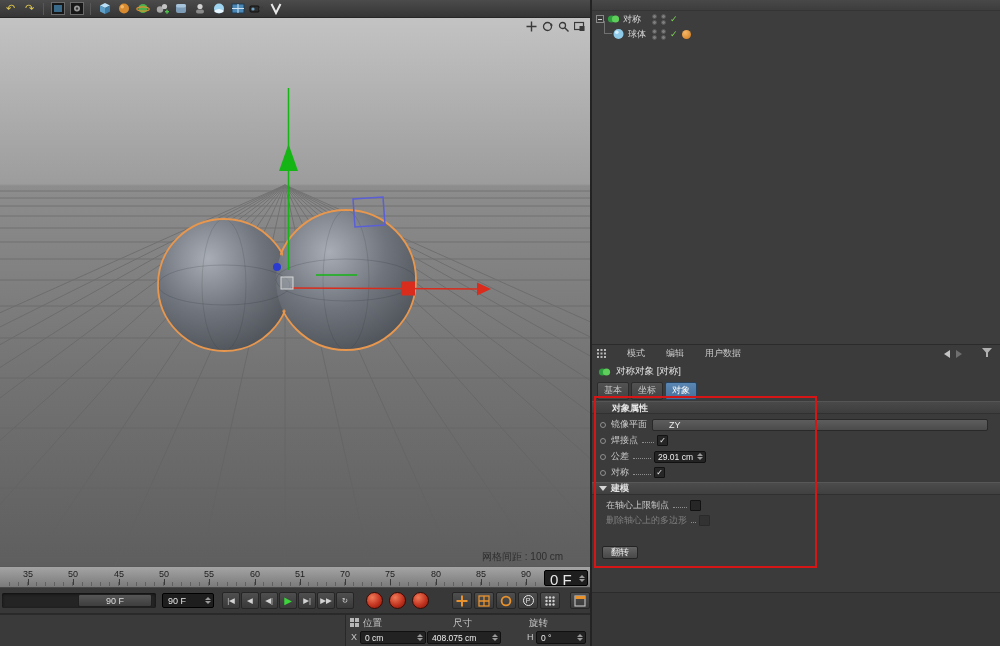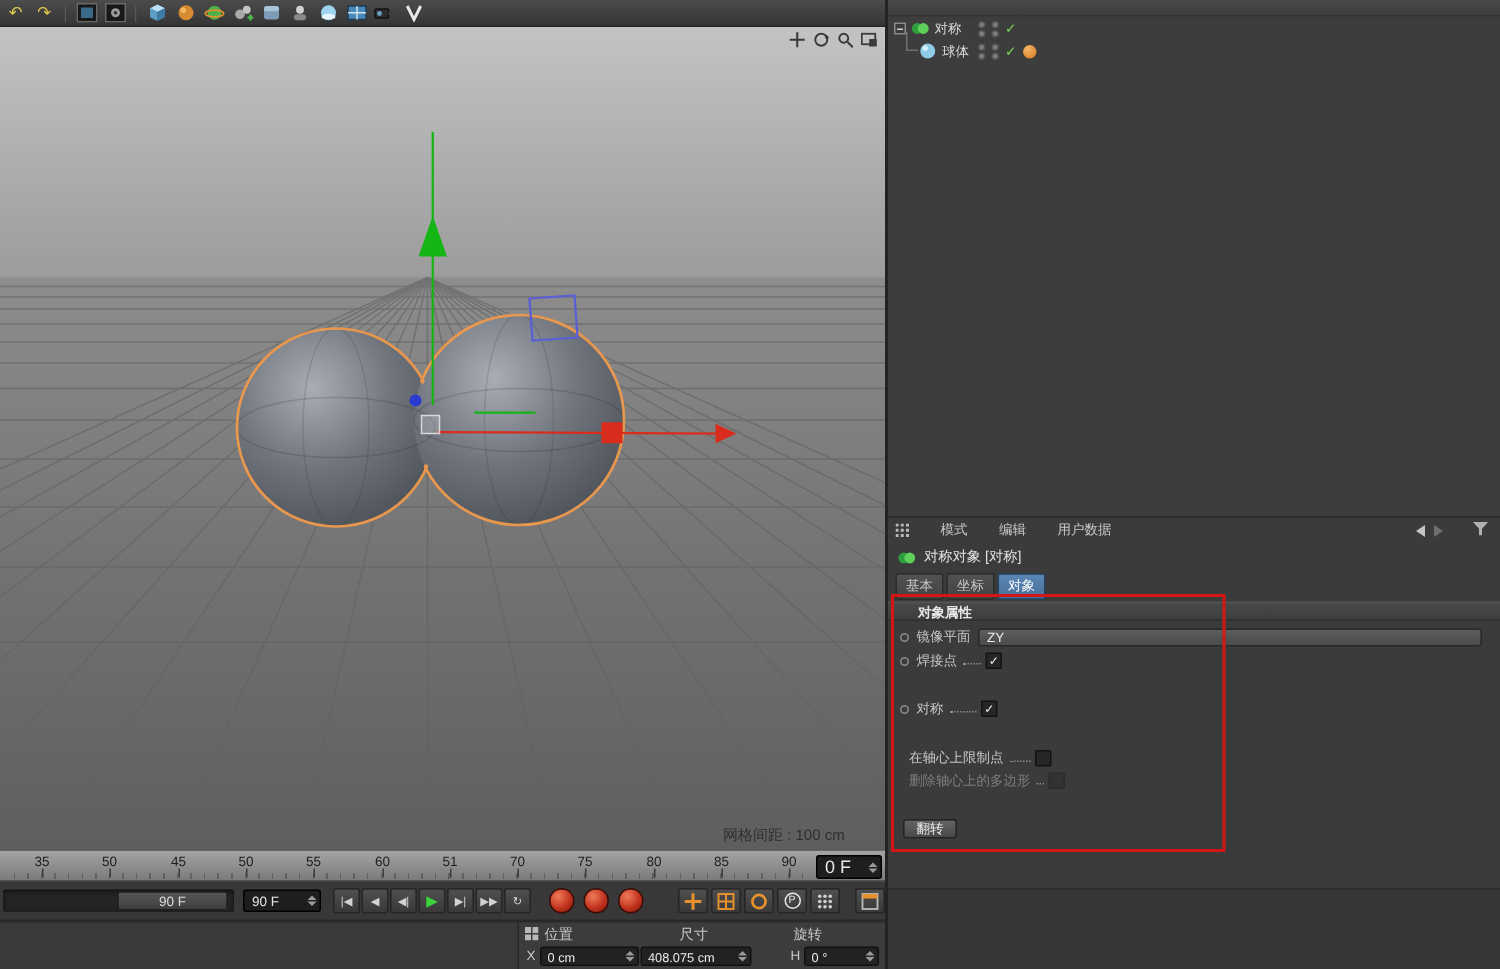--- a/index.html
+++ b/index.html
@@ -16,21 +16,21 @@
   .viewport>svg{position:absolute;left:0;top:0}
   .vnav{position:absolute;top:2px;right:4px;display:flex;gap:3px}
   .vnav .vbtn{width:13px;height:13px;background:transparent;border:0;padding:0;display:flex;align-items:center;justify-content:center;cursor:pointer}
   .gridlabel{position:absolute;left:482px;top:532px;color:#2e2e2e;font-size:10px;white-space:nowrap}
 
   
   .ruler{position:absolute;left:0;top:566px;width:590px;height:22px;background:linear-gradient(#a4a4a4,#7a7a7a);border-top:1px solid #5a5a5a;border-bottom:1px solid #474747;}
   .ruler .minor{position:absolute;left:1px;right:48px;bottom:1px;height:4px;background:repeating-linear-gradient(90deg,transparent 0,transparent 8.06px,#565656 8.06px,#565656 9.06px);opacity:.75}
   .tick{position:absolute;top:2px;transform:translateX(-50%);color:#1d1d1d;font-size:9px;}
   .tick::after{content:"";position:absolute;left:50%;top:10px;width:1px;height:6px;background:#3a3a3a;}
-  .ffield{position:absolute;right:2px;top:3px;width:44px;height:16px;background:#1e1e1e;border:1px solid #000;border-radius:2px;color:#e6e6e6;display:flex;align-items:flex-start;padding:0 12px 0 5px;font-size:12px}
+  .ffield{position:absolute;right:2px;top:3px;width:44px;height:16px;background:#1e1e1e;border:1px solid #000;border-radius:2px;color:#e6e6e6;display:flex;align-items:flex-start;padding:0 12px 0 5px;font-size:15px}
 
   
   .spin{position:absolute;right:1px;top:0;bottom:0;width:8px;display:flex;flex-direction:column;justify-content:center;align-items:center;gap:1px}
   .spin::before{content:"";border-left:3px solid transparent;border-right:3px solid transparent;border-bottom:3px solid #9a9a9a}
   .spin::after{content:"";border-left:3px solid transparent;border-right:3px solid transparent;border-top:3px solid #9a9a9a}
 
   
   .transport{position:absolute;left:0;top:588px;width:590px;height:26px;background:#383838;border-bottom:1px solid #292929;}
   .groove{position:absolute;left:2px;top:5px;width:154px;height:15px;background:#242424;border-radius:2px;box-shadow:inset 0 1px 3px #0d0d0d;}
   .handle{position:absolute;left:76px;top:1px;width:74px;height:13px;background:linear-gradient(#565656,#3e3e3e);border:1px solid #1f1f1f;border-radius:2px;color:#ddd;display:flex;align-items:center;justify-content:center;cursor:pointer}
@@ -79,21 +79,21 @@
   .tab.sel{background:linear-gradient(#5a87b4,#486f99);color:#fff;border-color:#25415c}
   .sechead{position:absolute;left:0;right:0;top:56px;height:13px;background:linear-gradient(#494949,#3e3e3e);border-top:1px solid #555;border-bottom:1px solid #313131;display:flex;padding-left:20px;font-weight:bold;color:#e6e6e6}
   .modhead{position:absolute;left:0;right:0;top:137px;height:13px;background:linear-gradient(#4c4c4c,#404040);border-top:1px solid #585858;border-bottom:1px solid #303030;display:flex;align-items:center;color:#e2e2e2;font-weight:bold;cursor:pointer}
   .tri-d{border-left:4px solid transparent;border-right:4px solid transparent;border-top:5px solid #d6d6d6;margin:0 4px 0 7px}
   .prow{position:absolute;left:8px;right:12px;height:13px;display:flex;align-items:center;color:#c6c6c6}
   .prow.indent{left:14px}
   .plabel{white-space:nowrap}
   .dis .plabel{color:#7d7d7d}
   .adot{width:6px;height:6px;border:1px solid #8e8e8e;border-radius:50%;margin-right:5px;flex:none}
   .dots{border-bottom:1px dotted #8e8e8e;height:5px;margin:0 3px 0 4px;flex:none}
-  .ddown{flex:1;height:12px;background:linear-gradient(#5d5d5d,#4b4b4b);border:1px solid #292929;border-radius:2px;color:#ececec;padding:0 5px;display:flex;margin-left:5px;cursor:pointer}
+  .ddown{flex:1;height:12px;background:linear-gradient(#5d5d5d,#4b4b4b);border:1px solid #292929;border-radius:2px;color:#ececec;padding:0 16px;display:flex;margin-left:5px;cursor:pointer}
   .cbox{width:11px;height:11px;background:#262626;border:1px solid #121212;border-radius:1px;color:#f0f0f0;font-size:8px;display:flex;align-items:center;justify-content:center;cursor:pointer}
   .cbox.dis{opacity:.4}
   .nfield{position:relative;width:52px;height:12px;background:#232323;border:1px solid #111;border-radius:2px;color:#ececec;display:flex;align-items:center;padding:0 10px 0 3px;font-size:8.5px;cursor:text}
   .flipbtn{position:absolute;left:10px;top:201px;width:36px;height:13px;background:linear-gradient(#646464,#484848);border:1px solid #242424;border-radius:2px;color:#ececec;font-size:9px;display:flex;align-items:center;justify-content:center;cursor:pointer;padding:0}
   .rbottom{position:absolute;left:0;top:592px;width:100%;height:54px;background:#373737;border-top:1px solid #2b2b2b}
 
   
   .annotation{position:absolute;left:594px;top:396px;width:223px;height:172px;border:2px solid #d61616;z-index:60;pointer-events:none}
 </style>
 </head>
@@ -553,30 +553,43 @@
 
       <div class="prow" style="top:89px">
         <span class="adot"></span>
         <span class="plabel">焊接点</span>
         <span class="dots" style="width:12px"></span>
         <span class="cbox">
             <span>✓</span>
           </span>
       </div>
 
+      <div class="prow" style="top:105px">
+        <span class="adot"></span>
+        <span class="plabel">公差</span>
+        <span class="dots" style="width:18px"></span>
+        <span class="nfield">
+            <span>29.01 cm</span>
+            <span class="spin"></span>
+          </span>
+      </div>
 
       <div class="prow" style="top:121px">
         <span class="adot"></span>
         <span class="plabel">对称</span>
         <span class="dots" style="width:18px"></span>
         <span class="cbox">
             <span>✓</span>
           </span>
       </div>
 
+      <div class="modhead">
+        <span class="tri-d"></span>
+        <span>建模</span>
+      </div>
 
       <div class="prow indent" style="top:154px">
         <span class="plabel">在轴心上限制点</span>
         <span class="dots" style="width:14px"></span>
         <span class="cbox"></span>
       </div>
 
       <div class="prow indent dis" style="top:169px">
         <span class="plabel">删除轴心上的多边形</span>
         <span class="dots" style="width:5px"></span>

